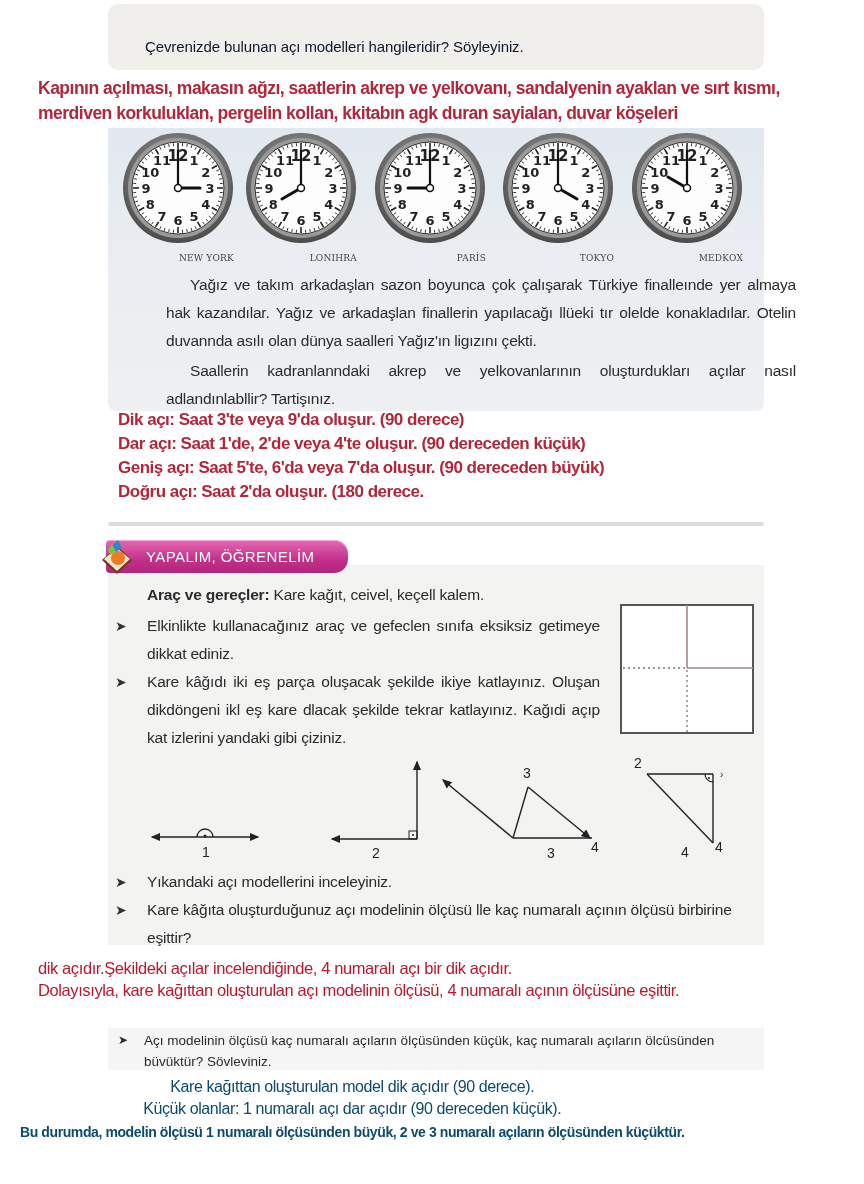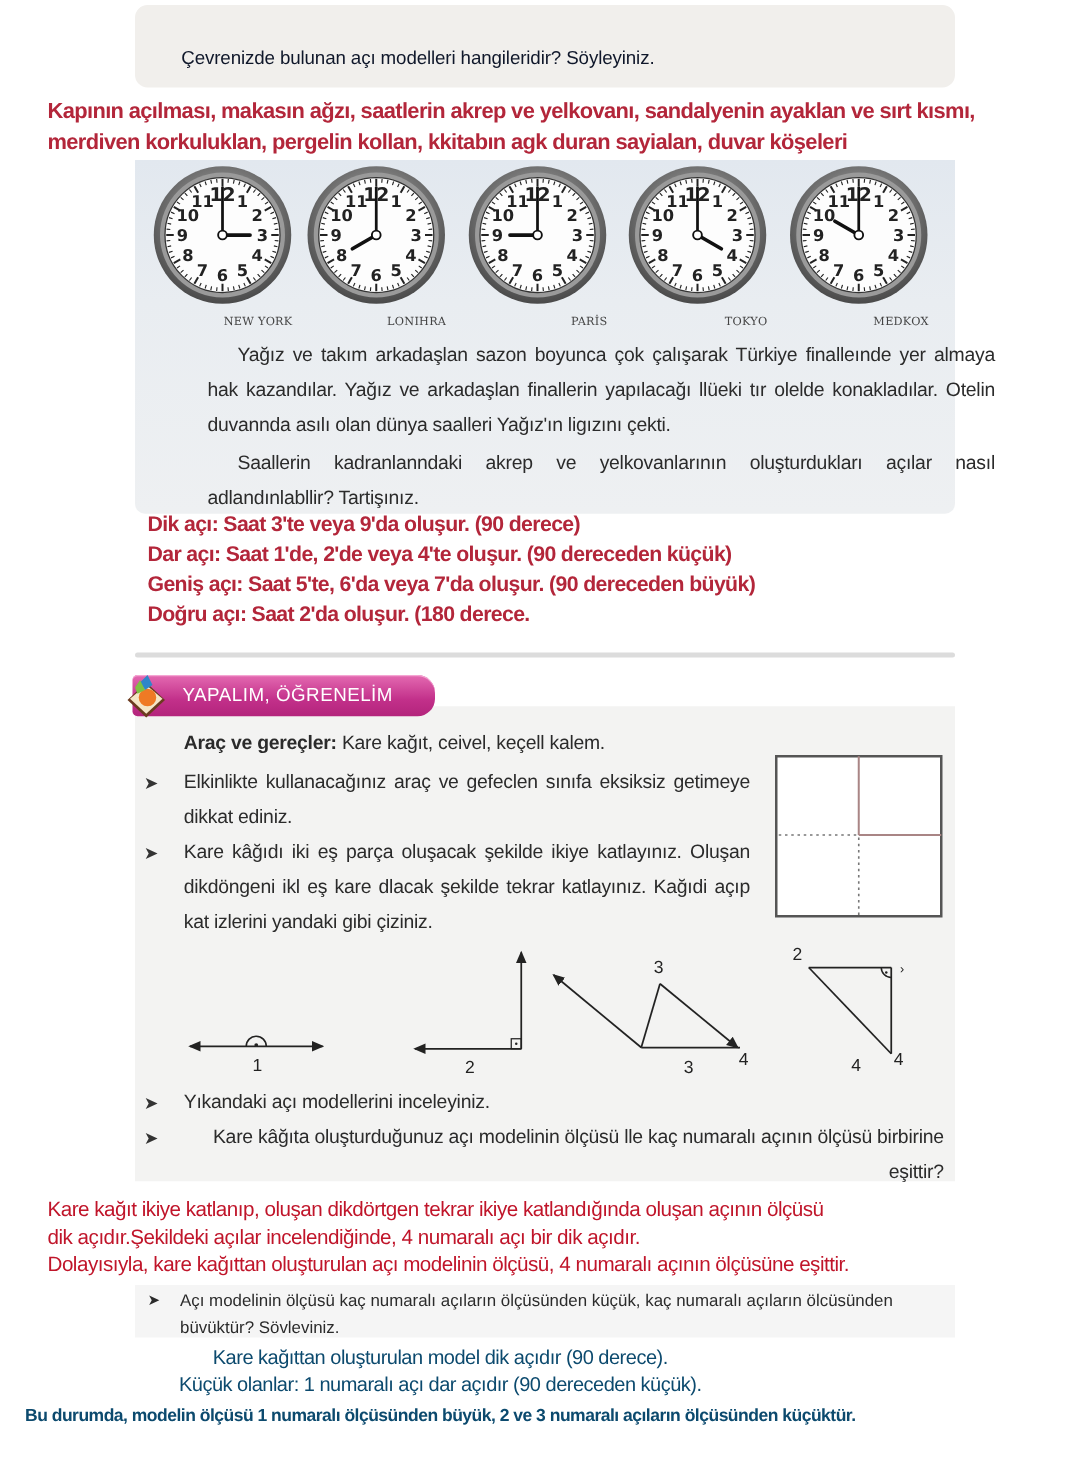--- a/index.html
+++ b/index.html
@@ -624,25 +624,24 @@
     <text x="580" y="28" font-size="10" fill="#222">›</text>
   </g>
 </svg>
 
 <div class="abs body-text bullet-row" style="top:868px; width:640px;">
   <span class="arr">➤</span>
   <span class="txt">Yıkandaki açı modellerini inceleyiniz.</span>
 </div>
 <div class="abs body-text bullet-row" style="top:896px; width:640px;">
   <span class="arr">➤</span>
-  <span class="txt" style="text-align:right;">Kare kâğıta oluşturduğunuz açı modelinin ölçüsü lle kaç numaralı açının ölçüsü birbirine eşittir?</span>
+  <span class="txt" style="text-align:left;">Kare kâğıta oluşturduğunuz açı modelinin ölçüsü lle kaç numaralı açının ölçüsü birbirine eşittir?</span>
 </div>
 
 <div class="abs red2" style="left:38px; top:957px;">
-  <div>Kare kağıt ikiye katlanıp, oluşan dikdörtgen tekrar ikiye katlandığında oluşan açının ölçüsü</div>
   <div>dik açıdır.Şekildeki açılar incelendiğinde, 4 numaralı açı bir dik açıdır.</div>
   <div>Dolayısıyla, kare kağıttan oluşturulan açı modelinin ölçüsü, 4 numaralı açının ölçüsüne eşittir.</div>
 </div>
 
 <div class="abs q2"></div>
 <div class="abs" style="left:118px; top:1030px; width:630px; font-size:13.5px; color:#2b2b2b; line-height:21px;">
   <span style="position:absolute; left:0; top:0; font-size:12px;">➤</span>
   <span style="display:block; margin-left:26px; width:590px;">Açı modelinin ölçüsü kaç numaralı açıların ölçüsünden küçük, kaç numaralı açı­ların ölcüsünden büvüktür? Sövleviniz.</span>
 </div>
 

